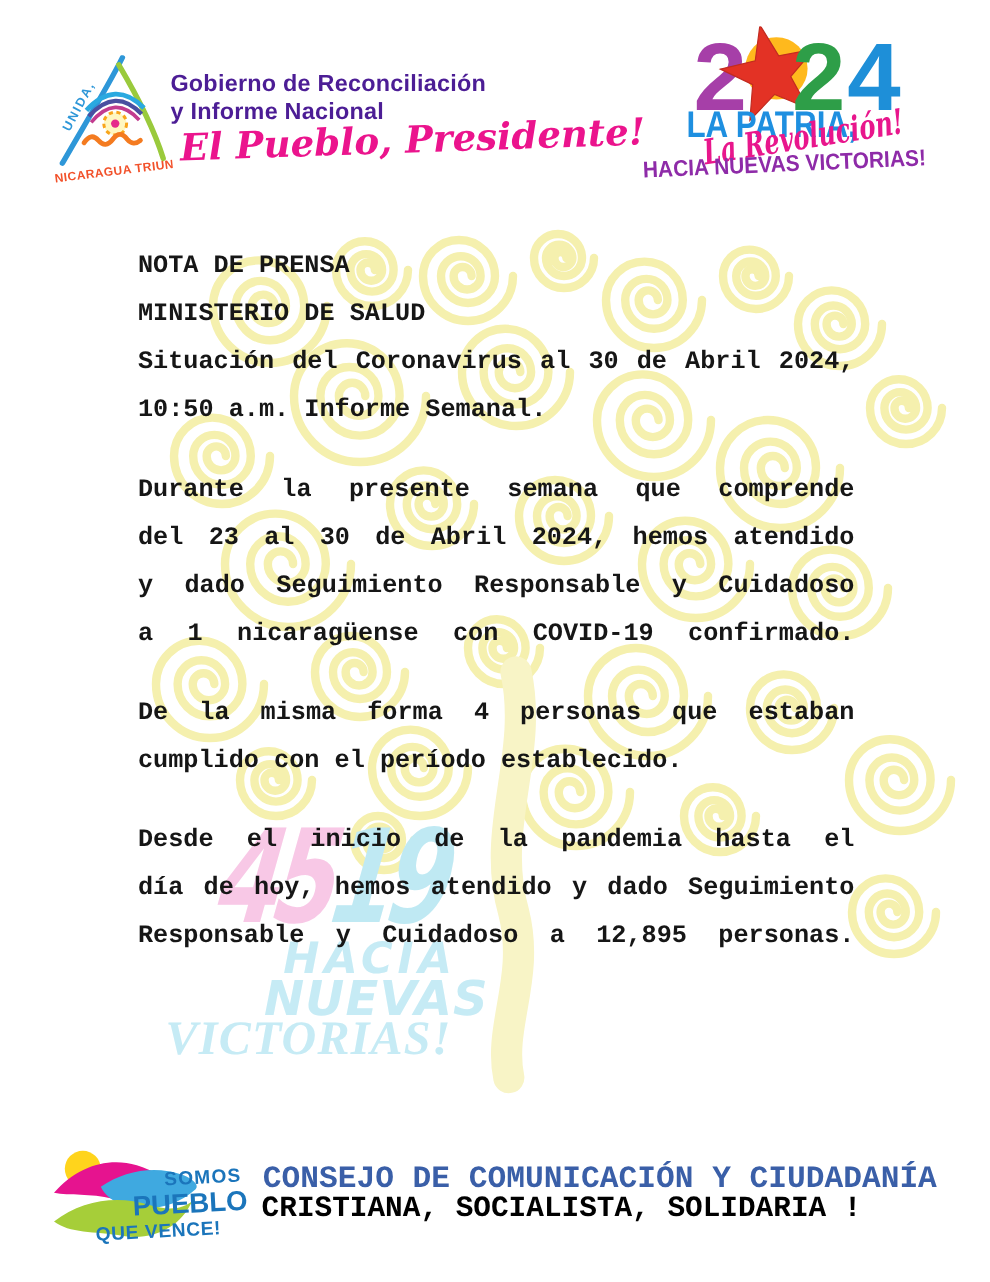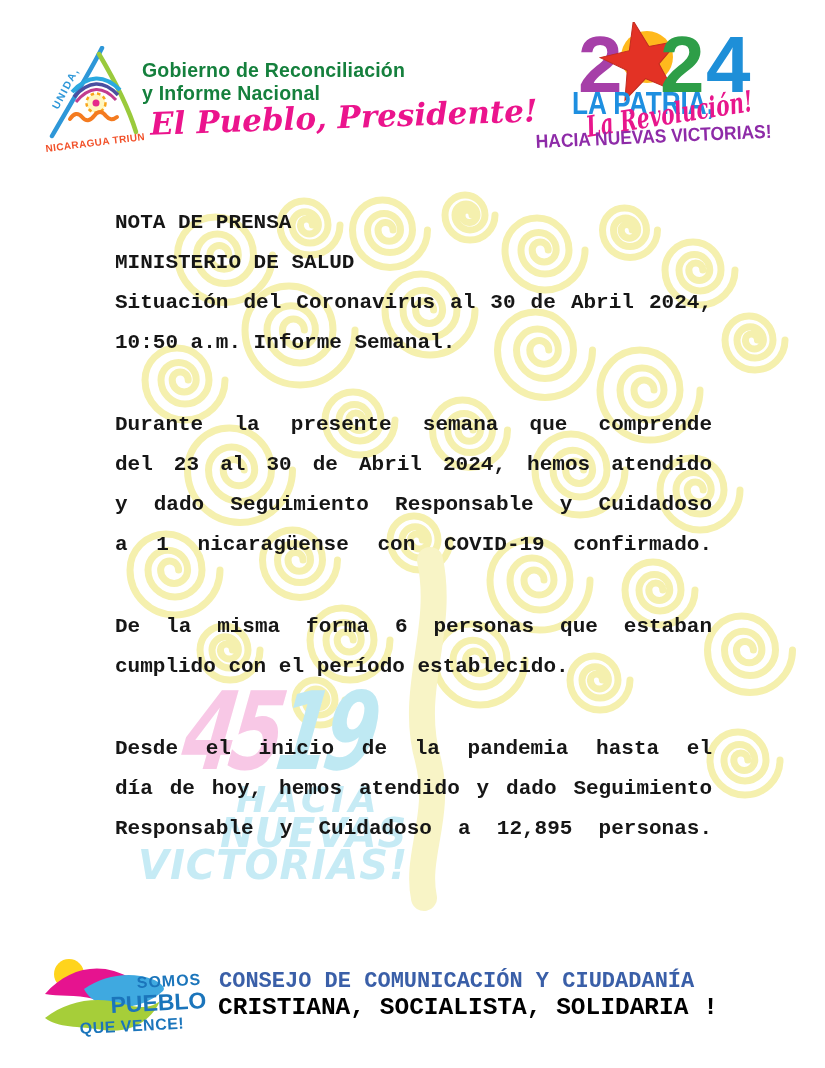--- a/index.html
+++ b/index.html
@@ -10,40 +10,40 @@
   .wm-4519{position:absolute;left:192px;top:678px;z-index:0;
     font-family:"DejaVu Sans",sans-serif;font-style:italic;font-weight:900;
     font-size:108px;line-height:108px;letter-spacing:-10px;
     transform:skewX(-8deg) scaleX(.72);transform-origin:left top;white-space:nowrap;}
   .wm-4519 .n45{color:#f8c8e6;}
   .wm-4519 .n19{color:#bfe9f3;}
   .wm-line{position:absolute;z-index:0;color:#c6ebf5;white-space:nowrap;
     font-family:"DejaVu Sans",sans-serif;font-style:italic;font-weight:bold;}
   .wm-hacia{left:236px;top:782px;font-size:36px;line-height:36px;letter-spacing:4px;text-align:center;}
   .wm-nuevas{left:220px;top:813px;font-size:40px;line-height:40px;letter-spacing:1px;}
-  .wm-victorias{left:138px;top:845px;font-size:40px;line-height:40px;letter-spacing:1px;}
+  .wm-victorias{left:138px;top:845px;font-size:40px;line-height:40px;letter-spacing:1px;font-family:Liberation Serif, serif;}
   
   .emblem{position:absolute;left:42px;top:46px;z-index:2;}
-  .gob-text{position:absolute;left:142px;top:59px;z-index:2;color:#15803d;
+  .gob-text{position:absolute;left:142px;top:59px;z-index:2;color:#4c1d95;
     font-weight:bold;font-size:19.5px;line-height:23px;letter-spacing:.2px;}
   .slogan{position:absolute;left:150px;top:94px;z-index:2;color:#eb148d;
     font-family:"DejaVu Serif",serif;font-style:italic;font-weight:bold;
     font-size:31px;line-height:46px;transform:rotate(-2deg);white-space:nowrap;}
   .logo2024{position:absolute;left:530px;top:22px;z-index:2;}
   
   .doc{position:absolute;left:115px;top:203px;width:597px;z-index:2;
     font-family:"Liberation Mono",monospace;font-weight:bold;color:#161616;}
   .para{margin:0 0 0 0;}
-  .para + .para{margin-top:42px;}
+  .para + .para{margin-top:26px;}
   .line{font-size:21px;line-height:40px;height:40px;white-space:pre-wrap;}
   .line.j{text-align:justify;text-align-last:justify;}
   
   .waves{position:absolute;left:42px;top:956px;z-index:2;}
   .consejo{position:absolute;left:219px;top:969px;z-index:2;color:#3a5fa8;
-    font-family:"Liberation Mono",monospace;font-weight:bold;font-size:22px;
+    font-family:"Liberation Mono",monospace;font-weight:bold;font-size:26px;
     line-height:26px;white-space:nowrap;letter-spacing:0;}
   .cristiana{position:absolute;left:218px;top:993px;z-index:2;color:#000000;
     font-family:"Liberation Mono",monospace;font-weight:bold;font-size:24.5px;
     line-height:30px;white-space:nowrap;}
   svg text{font-family:"Liberation Sans",sans-serif;}
   svg .script{font-family:"DejaVu Serif",serif;font-style:italic;font-weight:bold;}
 </style>
 </head>
 <body>
 
@@ -130,21 +130,21 @@
       <div class="line j">Situación del Coronavirus al 30 de Abril 2024,</div>
       <div class="line">10:50 a.m. Informe Semanal.</div>
     </div>
     <div class="para">
       <div class="line j">Durante la presente semana que comprende</div>
       <div class="line j">del 23 al 30 de Abril 2024, hemos atendido</div>
       <div class="line j">y dado Seguimiento Responsable y Cuidadoso</div>
       <div class="line j">a 1 nicaragüense con COVID-19 confirmado.</div>
     </div>
     <div class="para">
-      <div class="line j">De la misma forma 6 personas que estaban</div>
+      <div class="line j">De la misma forma 4 personas que estaban</div>
       <div class="line">cumplido con el período establecido.</div>
     </div>
     <div class="para">
       <div class="line j">Desde el inicio de la pandemia hasta el</div>
       <div class="line j">día de hoy, hemos atendido y dado Seguimiento</div>
       <div class="line j">Responsable y Cuidadoso a 12,895 personas.</div>
     </div>
   </main>
 
   <svg class="waves" width="168" height="92" viewBox="0 0 168 92">

